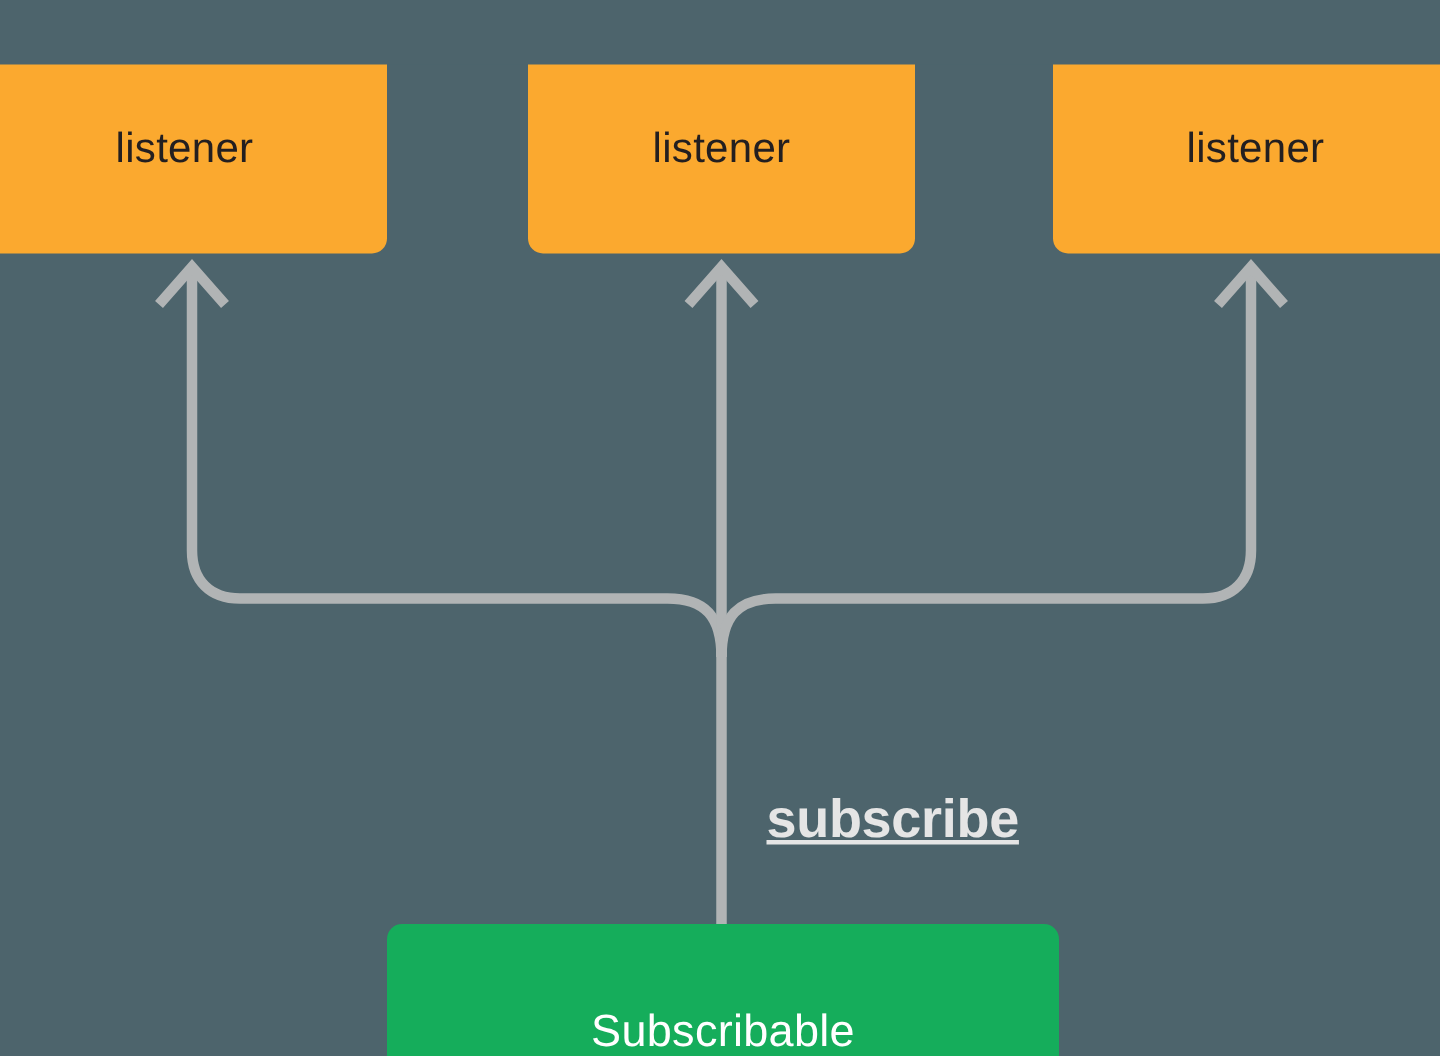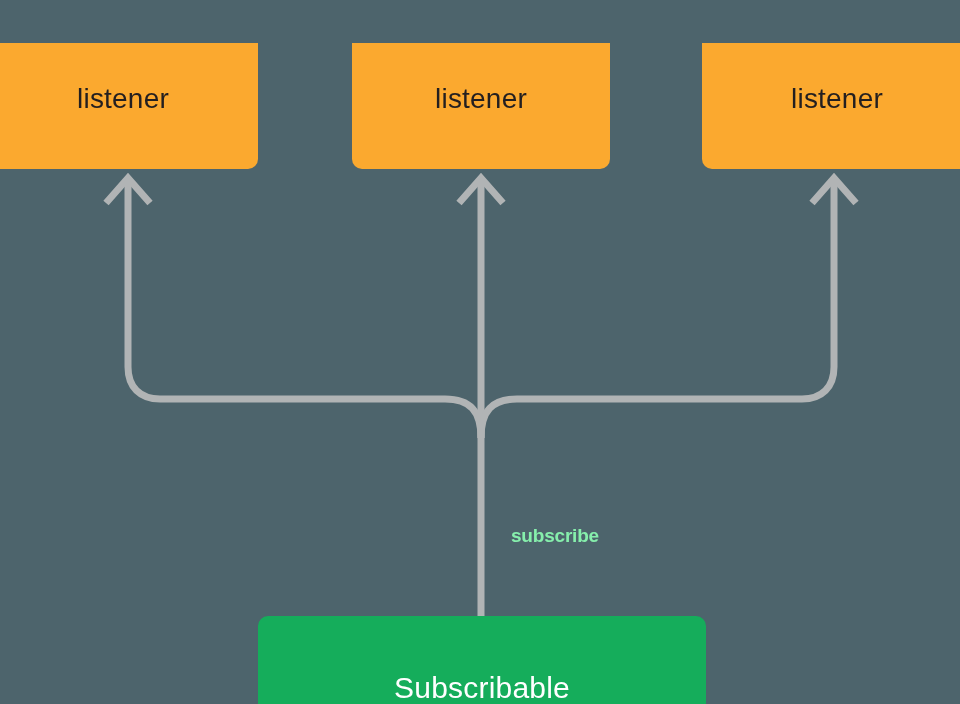--- a/index.html
+++ b/index.html
@@ -49,25 +49,26 @@
     left: 0;
     top: 0;
     width: 960px;
     height: 704px;
     pointer-events: none;
   }
   .edge-label {
     position: absolute;
     left: 511px;
     top: 482px;
-    font-size: 19px;
+    font-size: 36px;
     font-weight: 700;
-    color: #86efac;
+    color: #e5e5e5;
     letter-spacing: -0.2px;
     white-space: nowrap;
+    text-decoration: underline;
   }
 </style>
 </head>
 <body>
 
 <div id="canvas">
 
   <svg class="edge-layer" viewBox="0 0 960 704" width="960" height="704" aria-hidden="true">
     <g fill="none" stroke="#b1b4b5" stroke-width="7" stroke-linecap="butt">
 

